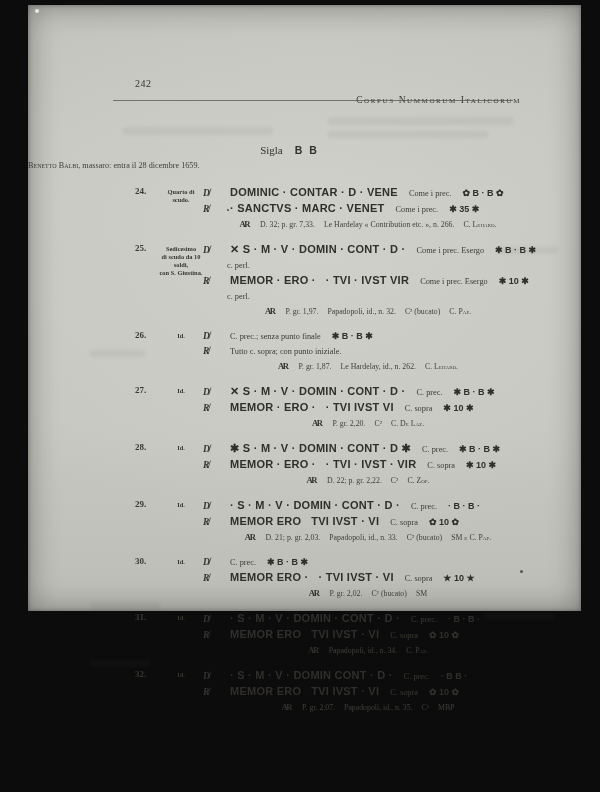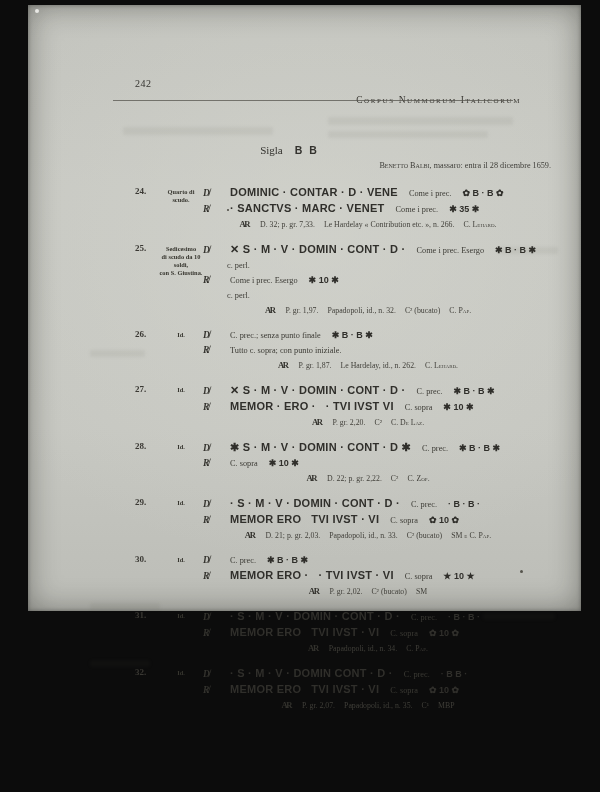--- a/index.html
+++ b/index.html
@@ -13,21 +13,21 @@
        color:#3a3833;}
   .ghost{position:absolute;background:rgba(70,70,58,.07);filter:blur(1.6px);border-radius:2px;}
   .speck{position:absolute;border-radius:50%;}
   .hdr-row{position:absolute;left:85px;right:60px;top:73px;height:14px;}
   .pagenum{position:absolute;left:22px;top:0;font-size:10px;letter-spacing:.5px;color:#34332f;}
   .jtitle{position:absolute;left:0;right:0;top:17px;text-align:right;font-size:9.5px;
        font-variant:small-caps;letter-spacing:1.6px;color:#3a3833;}
   .hrule{position:absolute;left:85px;right:68px;top:95px;height:1px;background:#55544d;opacity:.75;}
   .sigla-h{position:absolute;left:0;right:30px;top:139px;text-align:center;font-size:11px;color:#33322e;}
   .sigla-h .bb{font-family:"Liberation Sans",sans-serif;font-weight:bold;font-size:10.5px;letter-spacing:2px;margin-left:12px;}
-  .intro{position:absolute;left:0;right:30px;top:156px;text-align:right;font-size:8.2px;color:#3f3e39;}
+  .intro{position:absolute;left:0;right:30px;top:156px;text-align:left;font-size:8.2px;color:#3f3e39;}
   .sc{font-variant:small-caps;}
   .entries{position:absolute;left:107px;top:180px;width:382px;}
   .entry{display:grid;grid-template-columns:24px 44px 1fr;margin-bottom:10px;}
   .enum{font-weight:bold;font-size:9px;padding-top:1px;}
   .elabel{font-weight:bold;font-size:6.4px;line-height:8px;padding-top:2.5px;text-align:center;white-space:pre-line;color:#37362f;}
   .elines{min-width:0;}
   .line{display:flex;align-items:baseline;gap:11px;line-height:15px;white-space:pre;flex-wrap:nowrap;}
   .mk{display:inline-block;width:16px;flex:0 0 16px;font-style:italic;font-weight:bold;font-size:9.5px;color:#34332e;}
   .legend{font-family:"Liberation Sans",sans-serif;font-weight:bold;font-size:11px;letter-spacing:.25px;color:#302f2b;}
   .note{font-size:8.3px;color:#3c3b35;}
@@ -79,21 +79,21 @@
     <div class="enum">25.</div>
     <div class="elabel">Sedicesimo
 di scudo da 10 soldi,
 con S. Giustina.</div>
     <div class="elines">
       <div class="line">
         <span class="mk">D̸</span><span class="legend optional">✕ S · M · V · DOMIN · CONT · D ·</span><span class="note optional">Come i prec. Esergo</span><span class="sg optional">✱ B · B ✱</span>
       </div>
       <div class="extra-line optional">c. perl.</div>
       <div class="line">
-        <span class="mk">R̸</span><span class="note optional">Come i prec. Esergo</span><span class="sg optional">✱ 10 ✱</span>
+        <span class="mk">R̸</span><span class="legend optional">MEMOR · ERO ·   · TVI · IVST VIR</span><span class="note optional">Come i prec. Esergo</span><span class="sg optional">✱ 10 ✱</span>
       </div>
       <div class="extra-line optional">c. perl.</div>
       <div class="ref">
         <span class="metal">AR</span><span class="optional">P. gr. 1,97.</span><span class="optional">Papadopoli, id., n. 32.</span><span class="optional">C² (bucato)</span><span class="coll optional">C. Pap.</span>
       </div>
     </div>
   </div>
 
   <div class="entry">
     <div class="enum">26.</div>
@@ -133,21 +133,21 @@
 
   <div class="entry">
     <div class="enum">28.</div>
     <div class="elabel">Id.</div>
     <div class="elines">
       <div class="line">
         <span class="mk">D̸</span><span class="legend optional">✱ S · M · V · DOMIN · CONT · D ✱</span><span class="note optional">C. prec.</span><span class="sg optional">✱ B · B ✱</span>
       </div>
 
       <div class="line">
-        <span class="mk">R̸</span><span class="note optional">C. sopra</span><span class="sg optional">✱ 10 ✱</span>
+        <span class="mk">R̸</span><span class="legend optional">MEMOR · ERO ·   · TVI · IVST · VIR</span><span class="note optional">C. sopra</span><span class="sg optional">✱ 10 ✱</span>
       </div>
 
       <div class="ref">
         <span class="metal">AR</span><span class="optional">D. 22; p. gr. 2,22.</span><span class="optional">C²</span><span class="coll optional">C. Zop.</span>
       </div>
     </div>
   </div>
 
   <div class="entry">
     <div class="enum">29.</div>

